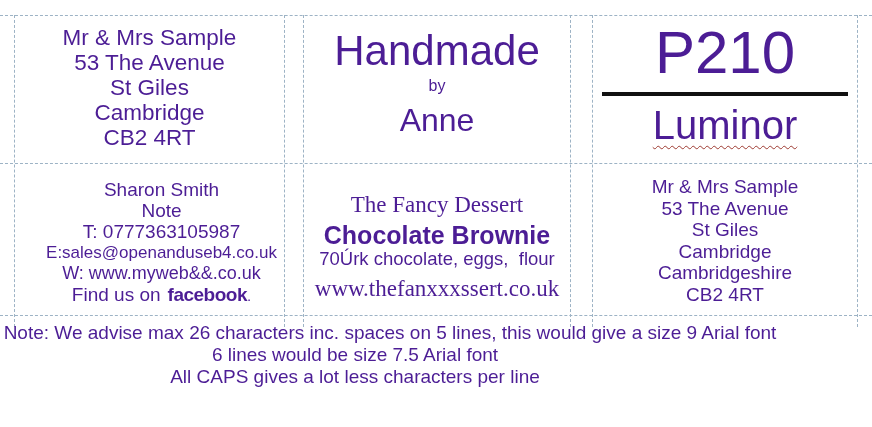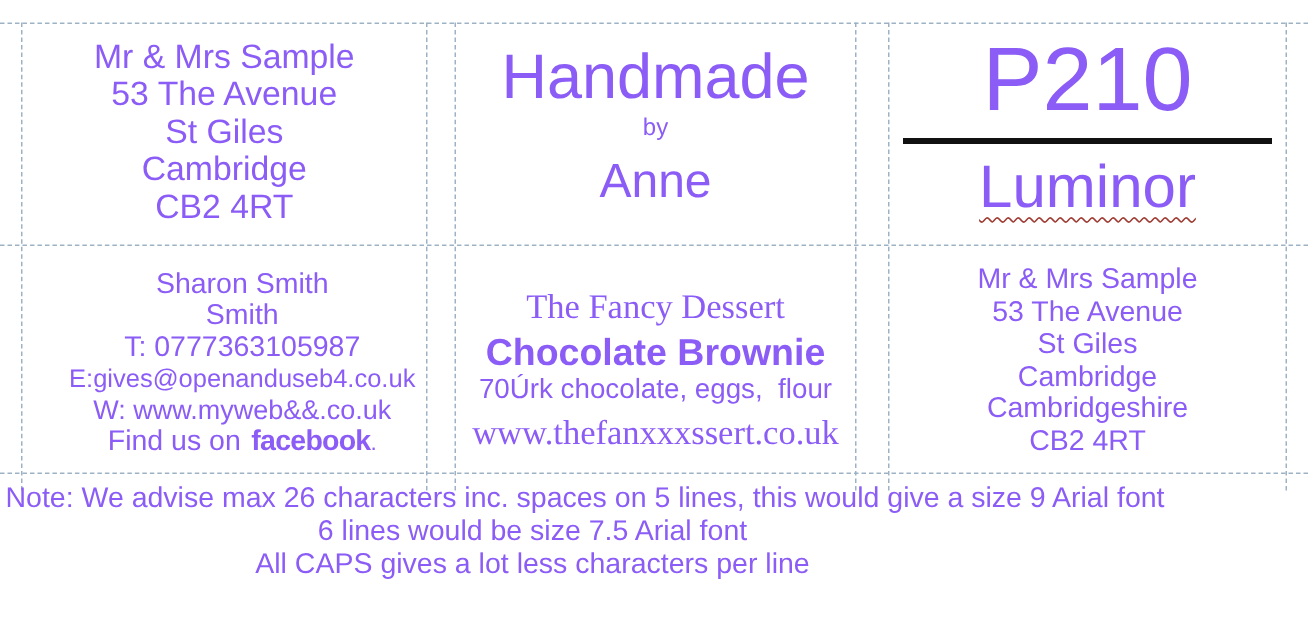--- a/index.html
+++ b/index.html
@@ -2,21 +2,21 @@
 <html style="--grid: #9db3c5; --squiggle: #9e3b32; --text: #111111;"><head>
 <meta charset="utf-8">
 <style>
   html, body { margin: 0; padding: 0; background: #ffffff; }
   .page {
     position: relative;
     width: 872px; height: 427px;
     background: #ffffff;
     overflow: hidden;
     font-family: "Liberation Sans", sans-serif;
-    color: #8b5cf6;
+    color: #4c1d95;
   }
   
   .hline {
     position: absolute; left: 0; width: 872px; height: 0;
     border-top: 1px dashed var(--grid, #9db3c5);
   }
   .vline {
     position: absolute; top: 15px; height: 312px; width: 0;
     border-left: 1px dashed var(--grid, #9db3c5);
   }
@@ -93,23 +93,23 @@
   <div class="cell cell-tr">
     <div class="tr-code">P210</div>
     <div class="tr-rule"></div>
     <div>
       <span class="tr-brand">Luminor</span>
     </div>
   </div>
 
   <div class="cell cell-bl">
     <div class="bl-line">Sharon Smith</div>
-    <div class="bl-line">Smith</div>
+    <div class="bl-line">Note</div>
     <div class="bl-line">T: 0777363105987</div>
-    <div class="bl-email">E:gives@openanduseb4.co.uk</div>
+    <div class="bl-email">E:sales@openanduseb4.co.uk</div>
     <div class="bl-web">W: www.myweb&amp;&amp;.co.uk</div>
     <div class="bl-line">
       <span>Find us on</span><span class="fb-brand">facebook</span><span class="fb-dot">.</span>
     </div>
   </div>
 
   <div class="cell cell-bm">
     <div class="bm-business">The Fancy Dessert</div>
     <div class="bm-product">Chocolate Brownie</div>
     <div class="bm-ing ws-pre">70Úrk chocolate, eggs,  flour</div>

